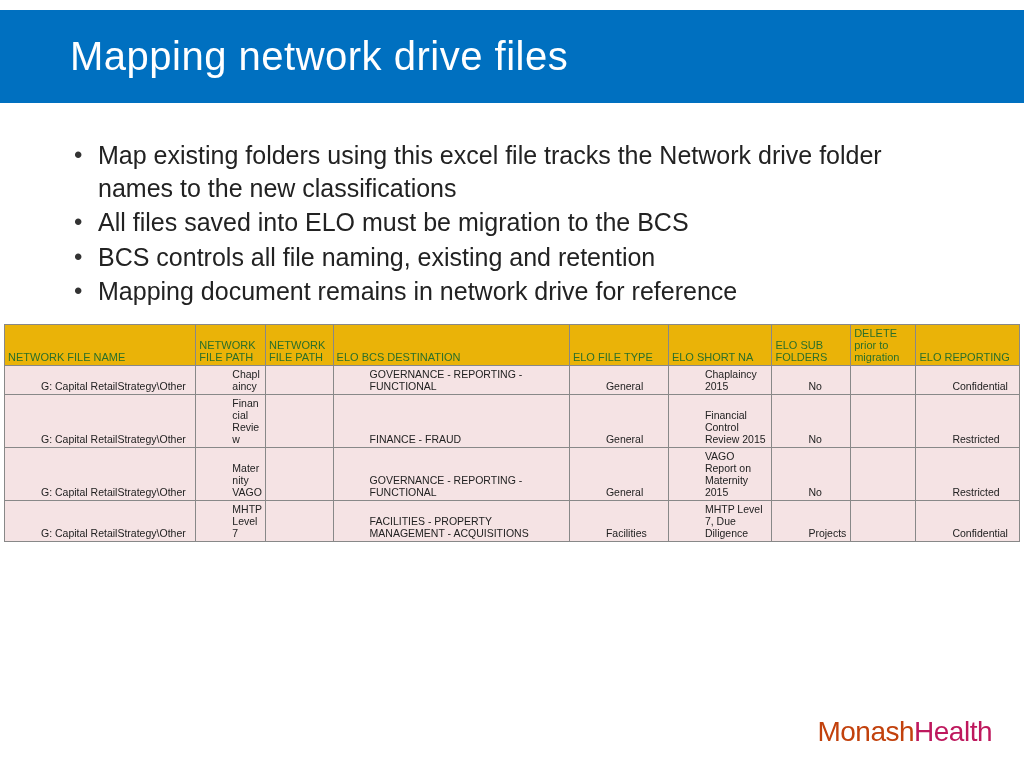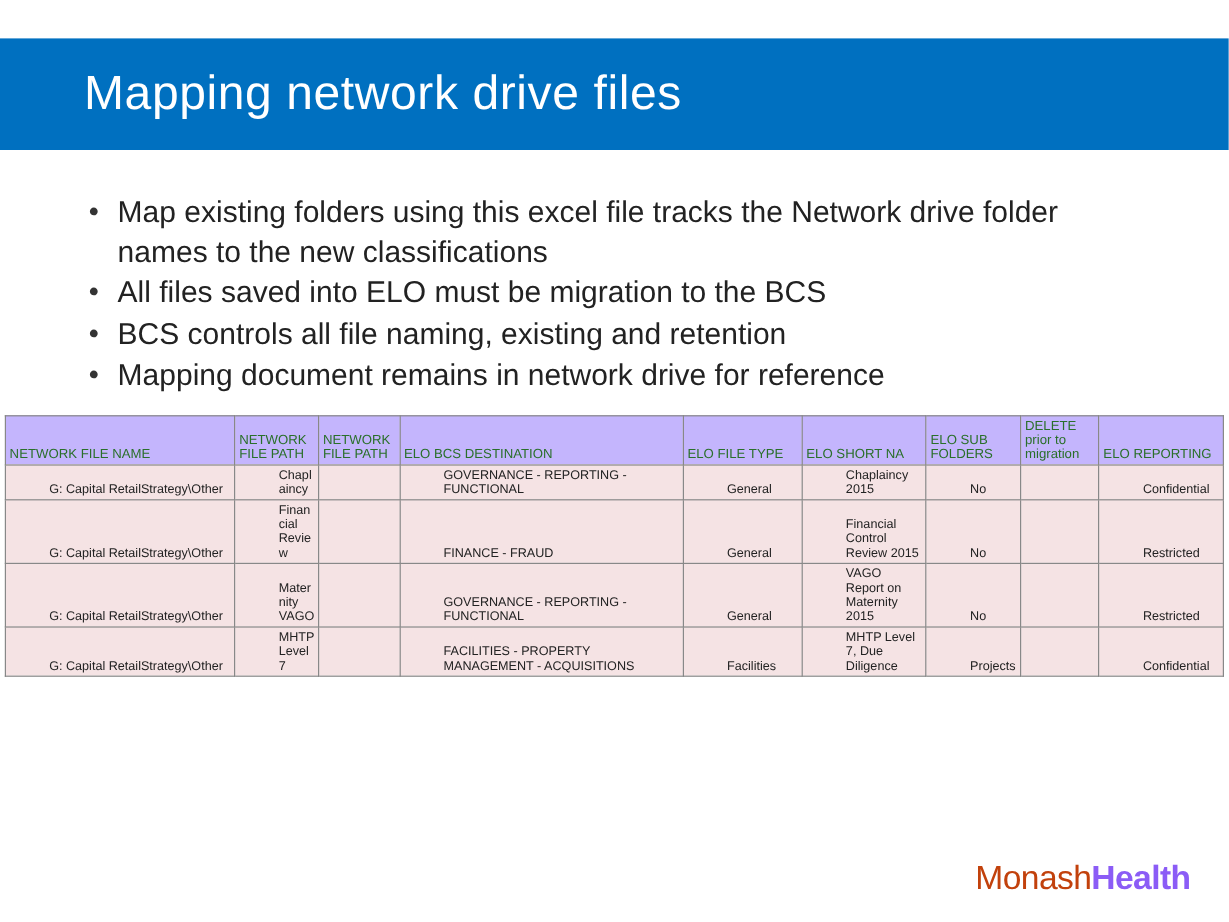--- a/index.html
+++ b/index.html
@@ -1,41 +1,41 @@
 <!DOCTYPE html>
 <html><head>
 <meta charset="utf-8">
 <style>
   * { box-sizing: border-box; margin: 0; padding: 0; }
   html, body { width: 1024px; height: 768px; font-family: Arial, Helvetica, sans-serif; background: #fff; color: #222; }
   .slide { position: relative; width: 1024px; height: 768px; overflow: hidden; }
-  .title-bar { background: #0070c0; color: #fff; padding: 24px 0 24px 70px; margin-top: 32px; }
+  .title-bar { background: #0070c0; color: #fff; padding: 24px 0 24px 70px; margin-top: 10px; }
   .title-bar h1 { font-size: 40px; font-weight: 400; letter-spacing: 0.5px; }
   .content { padding: 36px 110px 0 70px; }
   .content ul { list-style: none; }
   .content li { font-size: 25px; line-height: 1.3; color: #222; position: relative; padding-left: 28px; margin-bottom: 2px; }
   .content li::before { content: "•"; position: absolute; left: 4px; top: 0; font-size: 24px; color: #333; }
   .table-wrap { padding: 14px 4px 0 4px; }
   table { border-collapse: collapse; width: 1016px; table-layout: fixed; font-size: 10.5px; }
   th, td { border: 1px solid #888; padding: 2px 3px; vertical-align: bottom; text-align: left; word-wrap: break-word; }
-  th { background: #c4b5fd; color: #2a6f2a; font-weight: 400; font-size: 11px; vertical-align: bottom; }
+  th { background: #eab308; color: #2a6f2a; font-weight: 400; font-size: 11px; vertical-align: bottom; }
   tbody tr { background: #f5e3e4; }
   tbody td { color: #222; padding-left: 36px; }
   .col-nfn  { width: 170px; }
   .col-nfp1 { width: 62px; }
   .col-nfp2 { width: 60px; }
   .col-bcs  { width: 210px; }
   .col-ft   { width: 88px; }
   .col-sn   { width: 92px; }
   .col-sub  { width: 70px; }
   .col-del  { width: 58px; }
   .col-sec  { width: 92px; }
   .footer-logo { position: absolute; right: 32px; bottom: 20px; font-size: 28px; font-weight: 400; letter-spacing: -0.5px; }
   .footer-logo .m1 { color: #c2410c; font-weight: 400; }
-  .footer-logo .m2 { color: #8b5cf6; font-weight: 700; }
+  .footer-logo .m2 { color: #be185d; font-weight: 400; }
 </style>
 </head>
 <body>
 <div class="slide">
 
   <div class="title-bar">
     <h1>Mapping network drive files</h1>
   </div>
 
   <div class="content">

